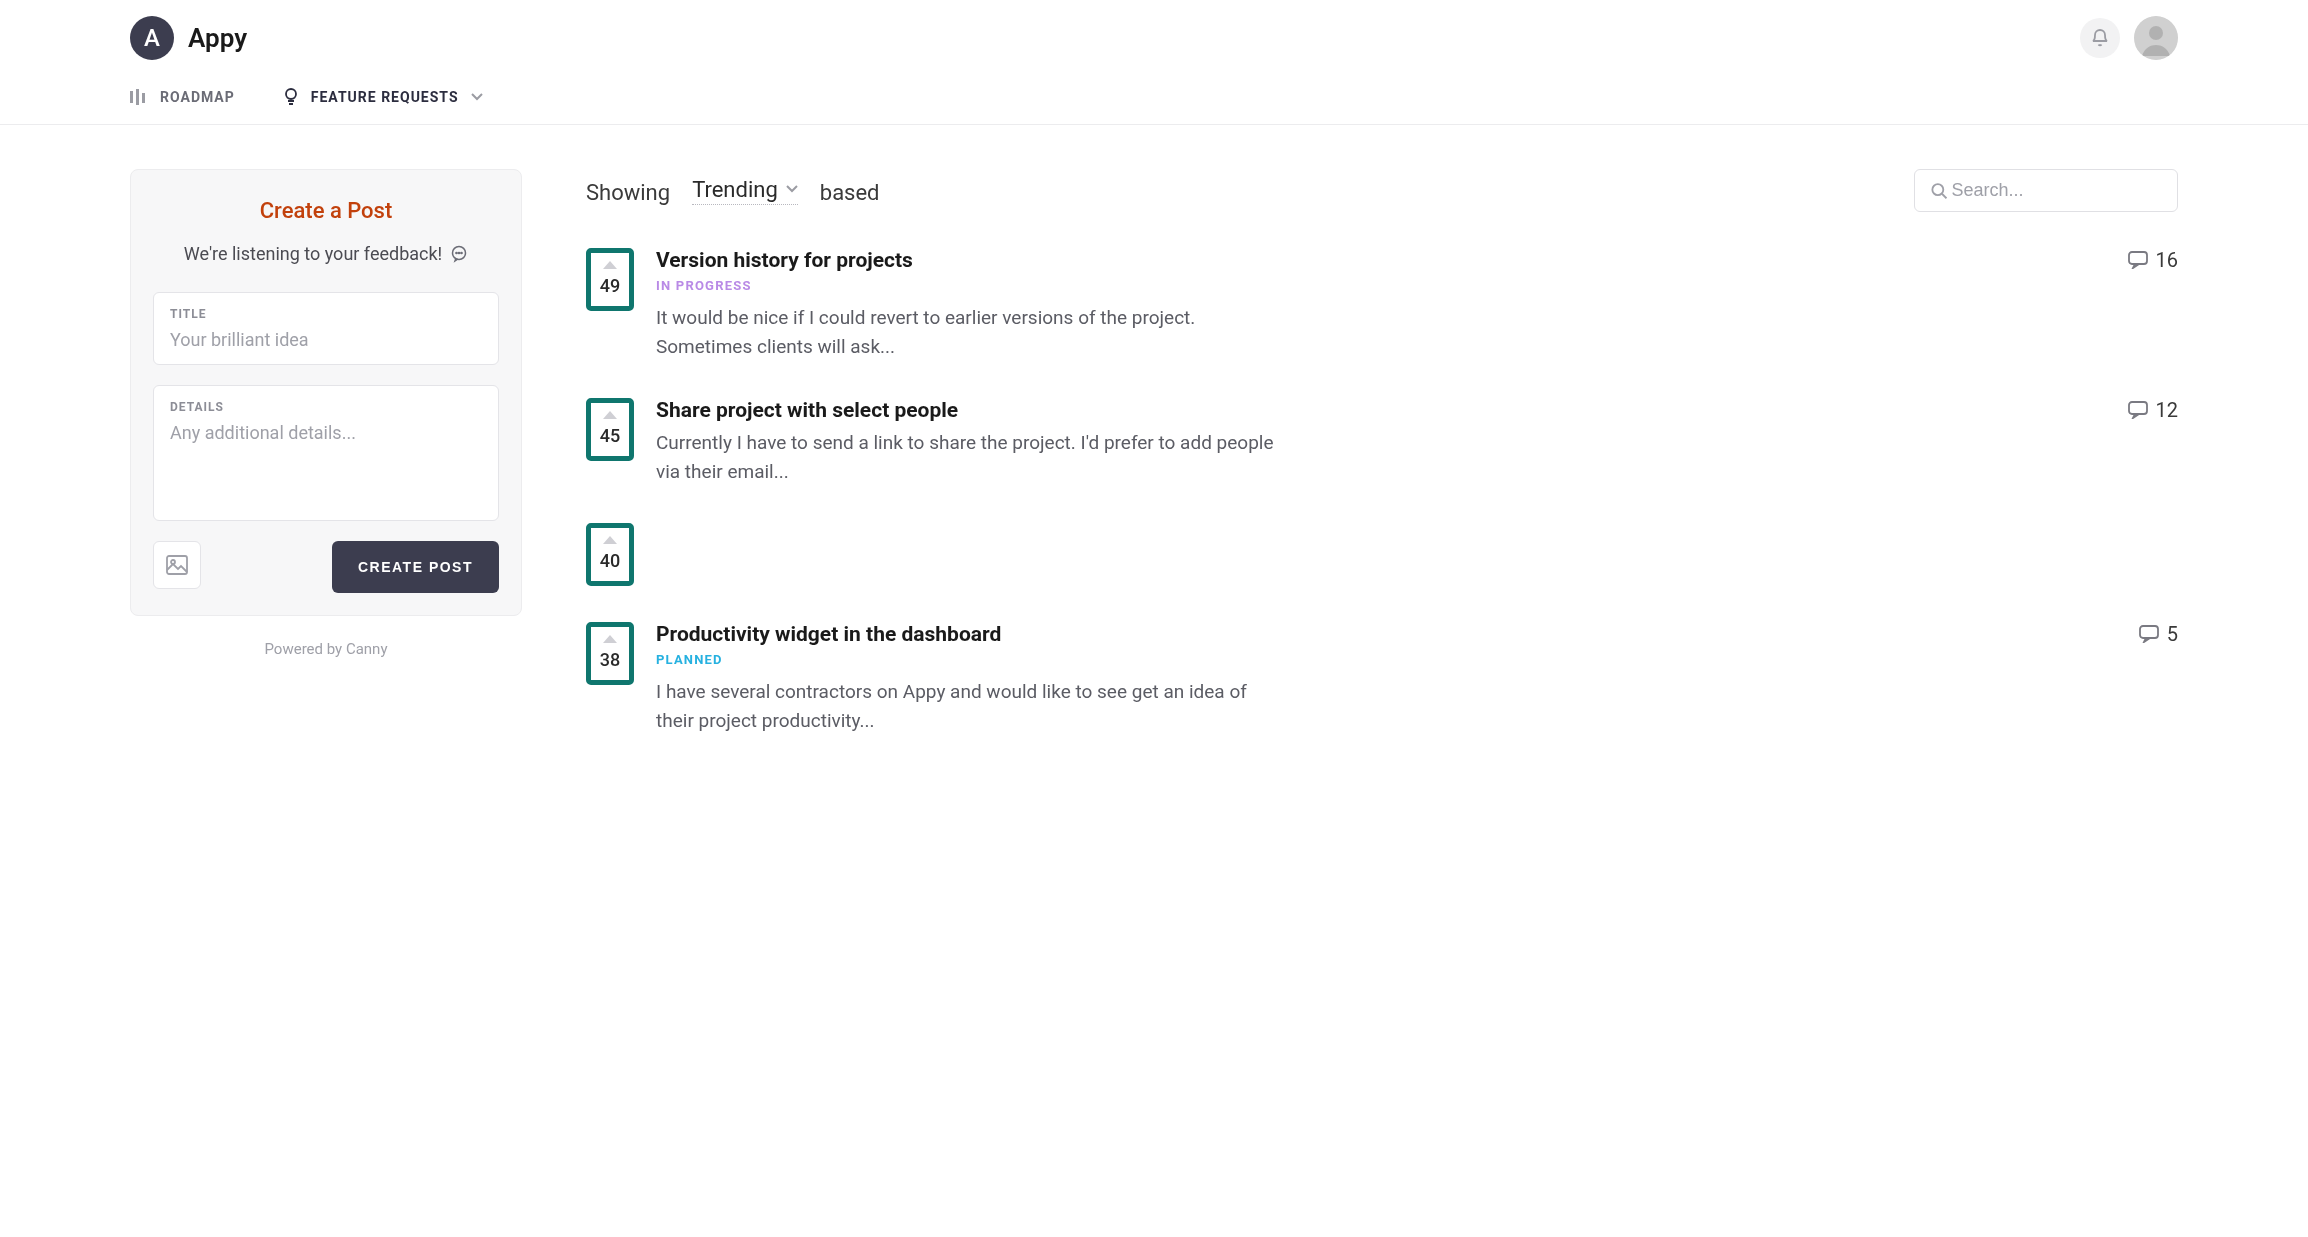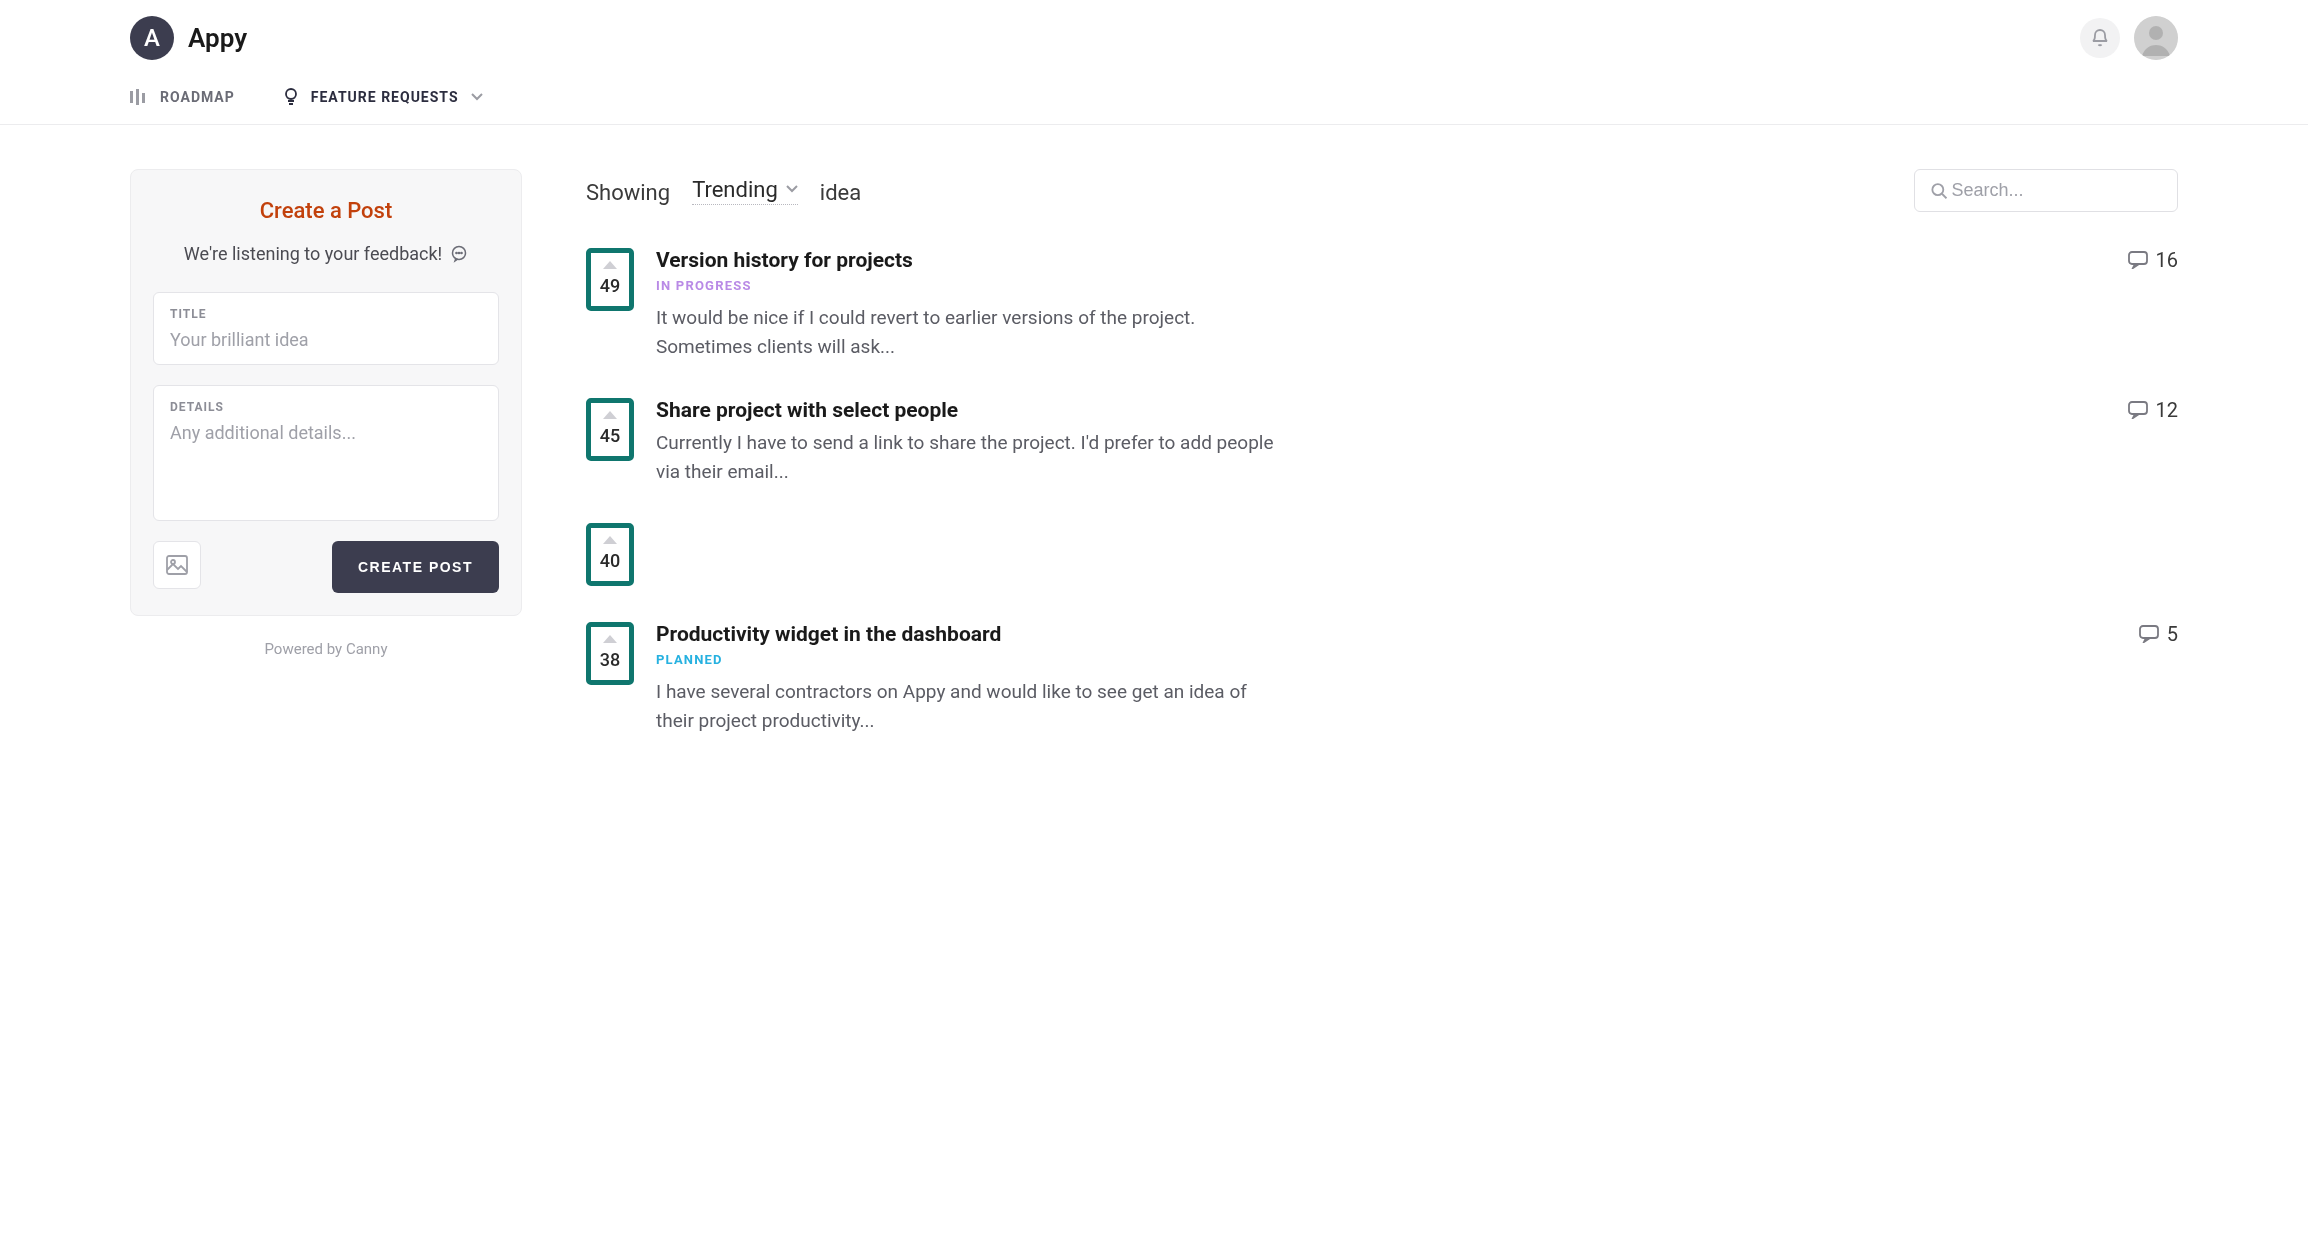--- a/index.html
+++ b/index.html
@@ -399,21 +399,21 @@
   <div class="content">
     <div class="content-header">
       <div class="showing">
         <span>Showing</span>
         <span class="filter-dd">
           <span>Trending</span>
           <svg width="12" height="8" viewBox="0 0 12 8" fill="none" stroke="#9b9ca3" stroke-width="2">
             <path d="M1 1l5 5 5-5"></path>
           </svg>
         </span>
-        <span>idea</span>
+        <span>based</span>
       </div>
       <div class="search-box">
         <svg width="18" height="18" viewBox="0 0 18 18" fill="none" stroke="#9fa0a8" stroke-width="2">
           <circle cx="7.5" cy="7.5" r="6"></circle>
           <path d="M12 12l5 5"></path>
         </svg>
         <input type="text" placeholder="Search..." style="">
       </div>
     </div>
 

